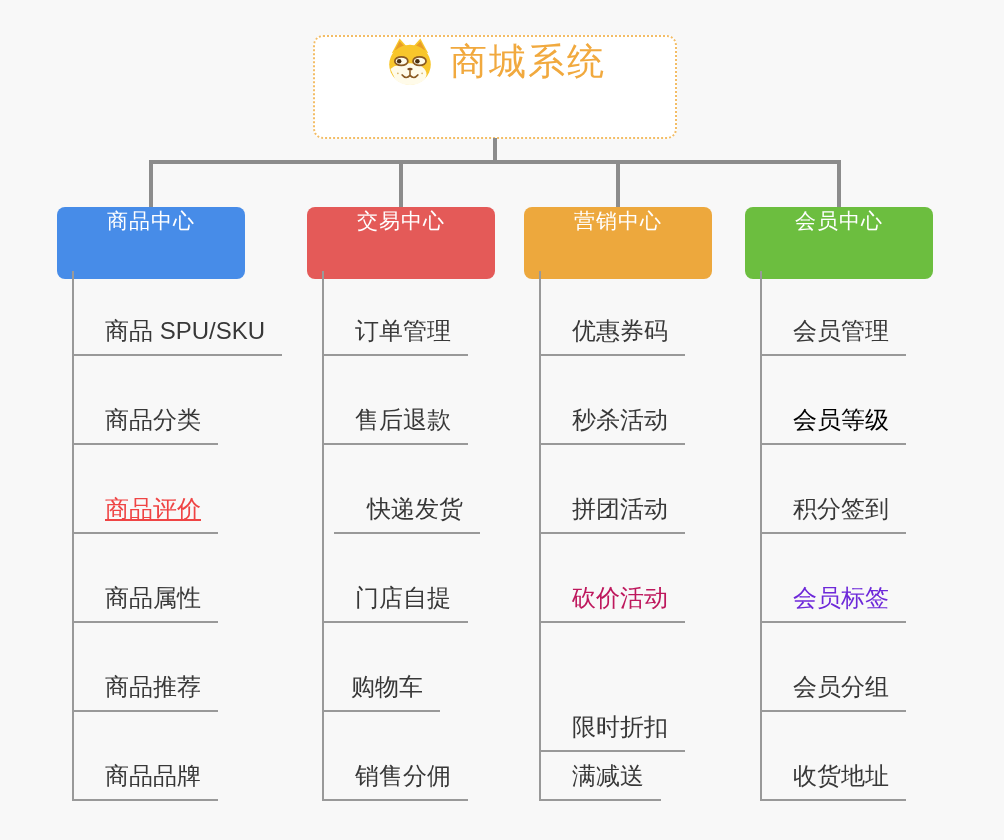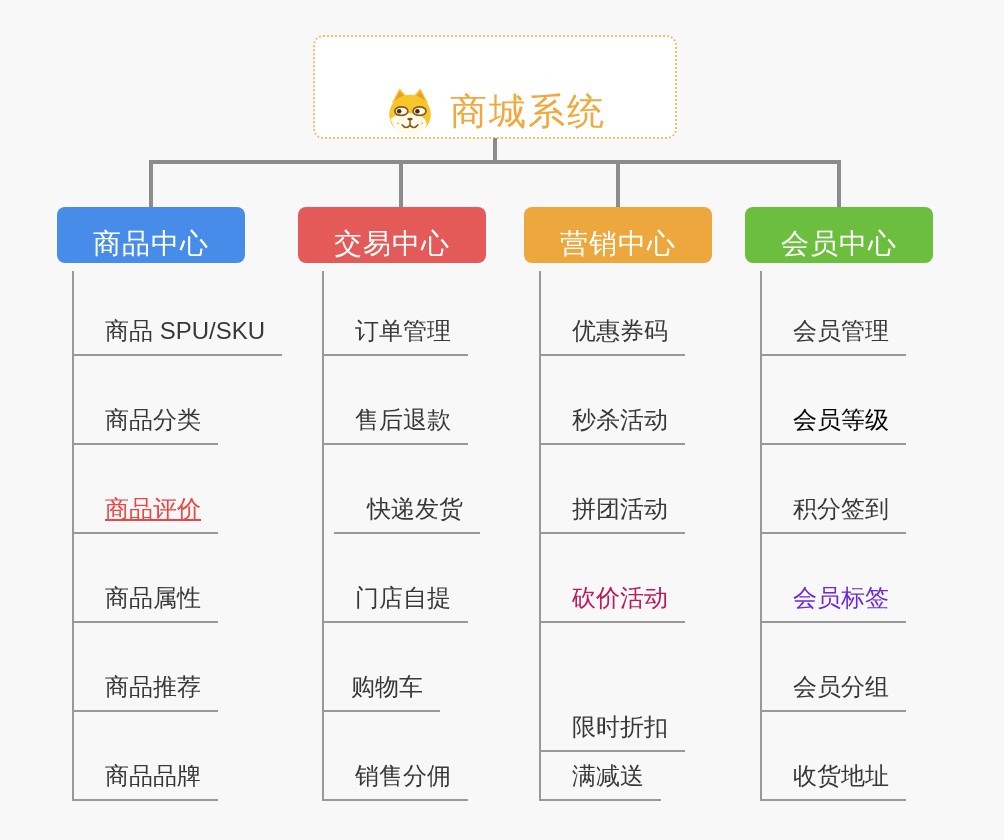--- a/index.html
+++ b/index.html
@@ -18,21 +18,21 @@
   .root-node {
     position: absolute;
     left: 313px;
     top: 35px;
     width: 364px;
     height: 104px;
     box-sizing: border-box;
     border-radius: 10px;
     border: 2px dotted #f3bd66;
     display: flex;
-    align-items: flex-end;
+    align-items: flex-start;
     justify-content: center;
     gap: 14px;
     cursor: pointer;
   }
   .root-icon {
     width: 52px;
     height: 50px;
     display: inline-flex;
   }
   .root-title {
@@ -44,27 +44,27 @@
 
   
   .cline {
     position: absolute;
   }
 
   
   .branch-header {
     position: absolute;
     width: 188px;
-    height: 56px;
+    height: 72px;
     border-radius: 8px;
     display: flex;
-    align-items: flex-end;
+    align-items: flex-start;
     justify-content: center;
     color: #ffffff;
-    font-size: 28px;
+    font-size: 21px;
     letter-spacing: 1px;
     cursor: pointer;
     white-space: nowrap;
   }
 
   
   .trunk {
     position: absolute;
     width: 2px;
   }
@@ -125,21 +125,21 @@
     <div class="trunk" style="left: 72px; top: 271px; height: 530px; background: rgb(153, 153, 153);"></div>
   <div class="leaf" style="left: 72px; top: 312px; border-bottom: 2px solid rgb(153, 153, 153); color: rgb(56, 56, 56);">商品 SPU/SKU</div>
         <div class="leaf" style="left: 72px; top: 401px; border-bottom: 2px solid rgb(153, 153, 153); color: rgb(56, 56, 56);">商品分类</div>
         <div class="leaf" style="left: 72px; top: 490px; border-bottom: 2px solid rgb(153, 153, 153); color: #ef4444; text-decoration: underline;">商品评价</div>
         <div class="leaf" style="left: 72px; top: 579px; border-bottom: 2px solid rgb(153, 153, 153); color: rgb(56, 56, 56);">商品属性</div>
         <div class="leaf" style="left: 72px; top: 668px; border-bottom: 2px solid rgb(153, 153, 153); color: rgb(56, 56, 56);">商品推荐</div>
         <div class="leaf" style="left: 72px; top: 757px; border-bottom: 2px solid rgb(153, 153, 153); color: rgb(56, 56, 56);">商品品牌</div>
       </div>
 
   <div class="branch-group">
-    <div class="branch-header" style="left: 298px; top: 207px; background: rgb(228, 90, 88); color: rgb(255, 255, 255);">
+    <div class="branch-header" style="left: 307px; top: 207px; background: rgb(228, 90, 88); color: rgb(255, 255, 255);">
       <span>交易中心</span>
     </div>
     <div class="trunk" style="left: 322px; top: 271px; height: 530px; background: rgb(153, 153, 153);"></div>
   <div class="leaf" style="left: 322px; top: 312px; border-bottom: 2px solid rgb(153, 153, 153); color: rgb(56, 56, 56);">订单管理</div>
         <div class="leaf" style="left: 322px; top: 401px; border-bottom: 2px solid rgb(153, 153, 153); color: rgb(56, 56, 56);">售后退款</div>
         <div class="leaf" style="left: 334px; top: 490px; border-bottom: 2px solid rgb(153, 153, 153); color: rgb(56, 56, 56);">快递发货</div>
         <div class="leaf" style="left: 322px; top: 579px; border-bottom: 2px solid rgb(153, 153, 153); color: rgb(56, 56, 56);">门店自提</div>
         <div class="leaf" style="left: 322px; top: 668px; border-bottom: 2px solid rgb(153, 153, 153); color: rgb(56, 56, 56); padding-left: 29px;">购物车</div>
         <div class="leaf" style="left: 322px; top: 757px; border-bottom: 2px solid rgb(153, 153, 153); color: rgb(56, 56, 56);">销售分佣</div>
       </div>

